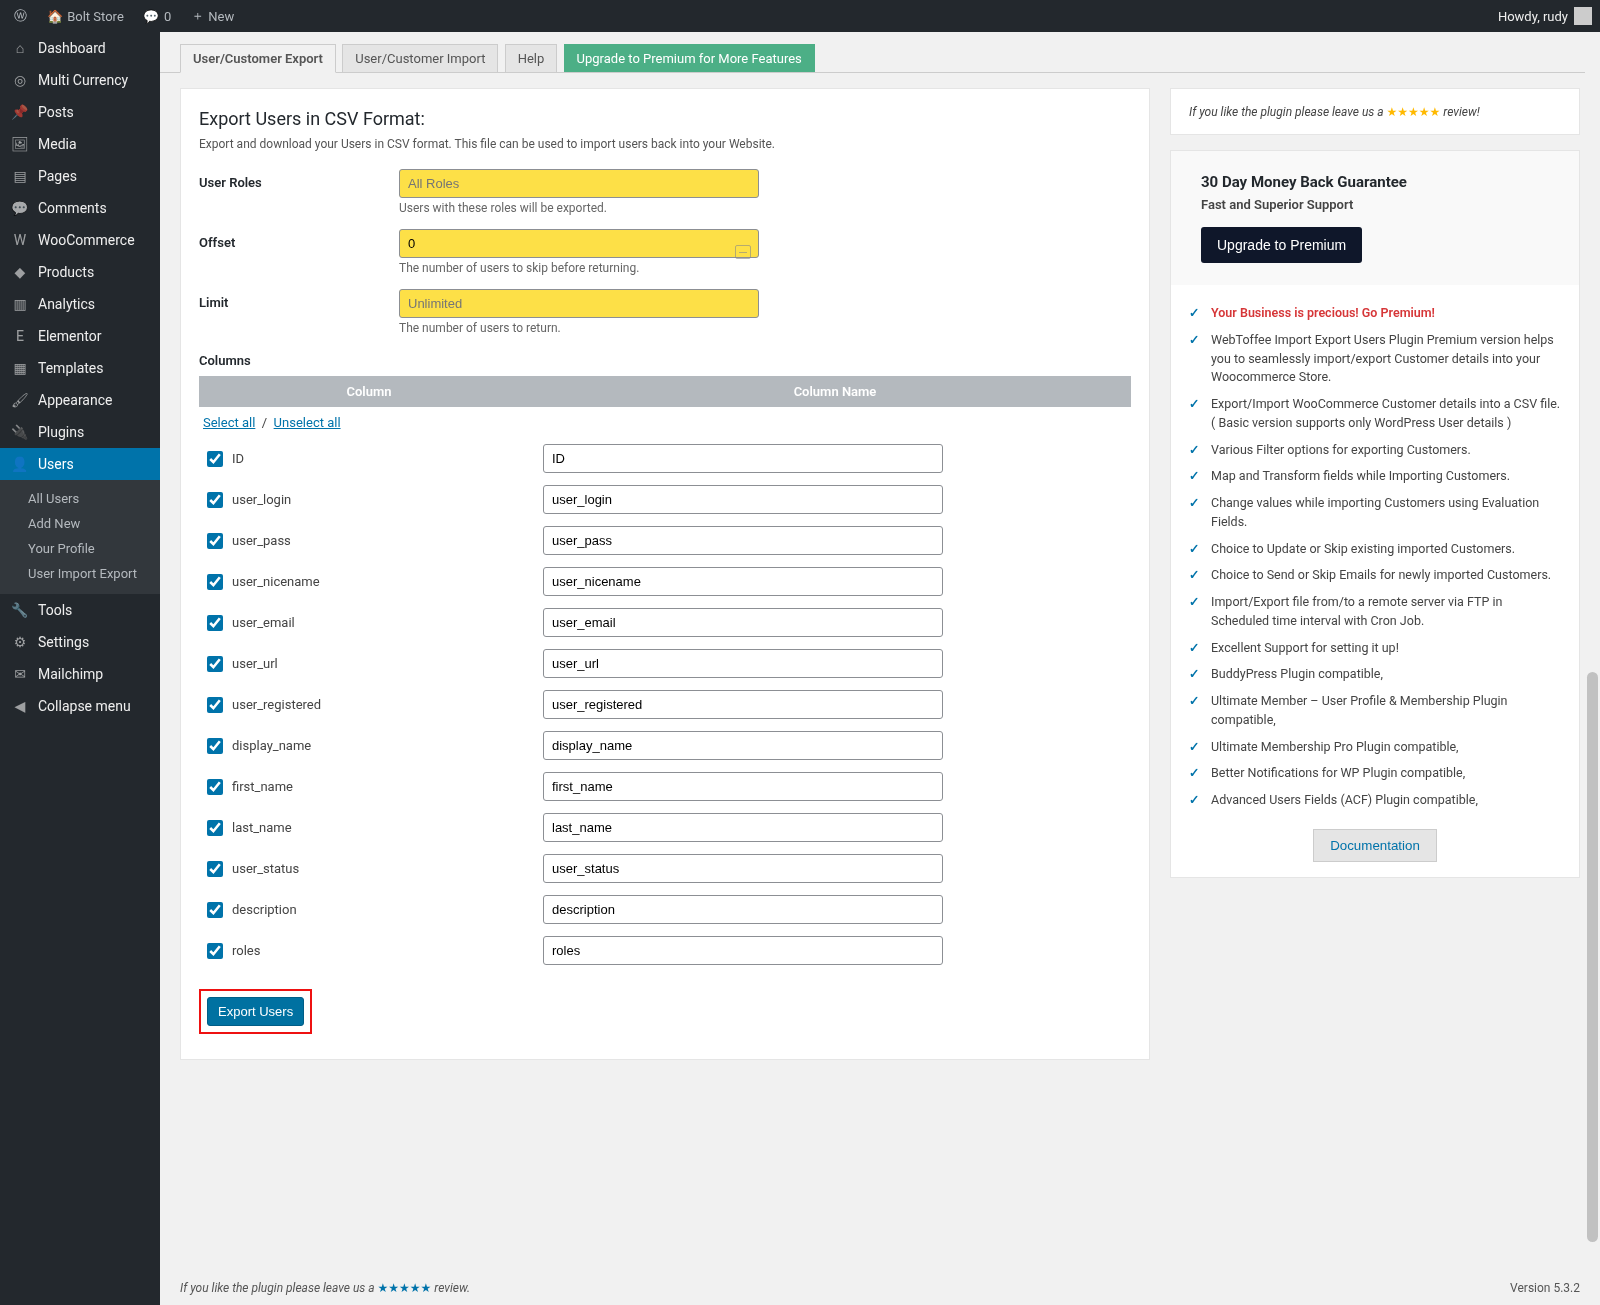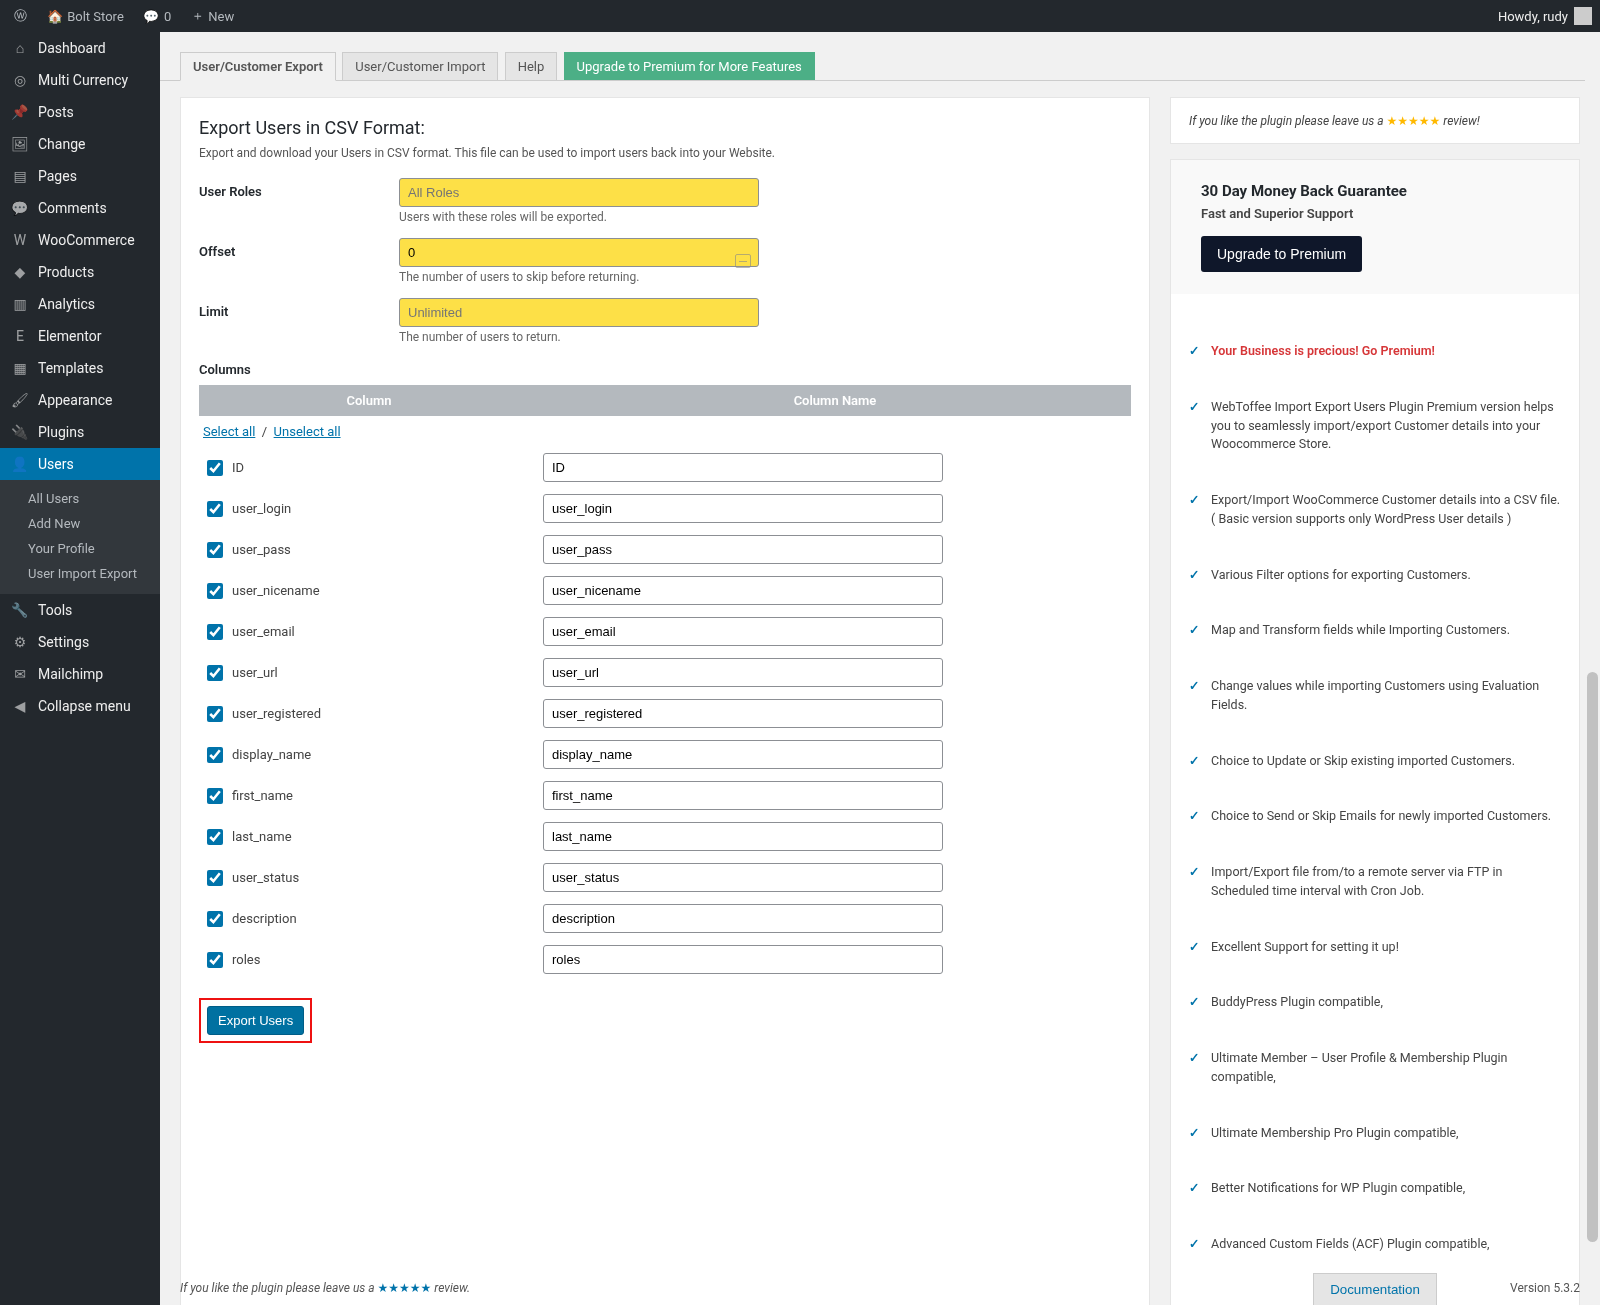--- a/index.html
+++ b/index.html
@@ -17,21 +17,21 @@
   .sidebar { position:absolute; top:32px; left:0; bottom:0; width:160px; background:#23282d; color:#eee; }
   .menu a.item { display:flex; align-items:center; gap:8px; padding:8px 10px; color:#eee; text-decoration:none; font-size:14px; position:relative; }
   .menu a.item .icon { width:20px; text-align:center; opacity:.6; }
   .menu a.item.current { background:#0073aa; color:#fff; }
   .menu a.item.current::after{ content:""; position:absolute; right:-8px; top:50%; margin-top:-8px; border:8px solid transparent; border-right-color:#f1f1f1; }
   .submenu { background:#32373c; padding:6px 0 8px; }
   .submenu a { display:block; padding:5px 12px 5px 28px; color:#b4b9be; text-decoration:none; font-size:13px; }
 
   
   .content { position:absolute; top:32px; left:160px; right:0; bottom:0; padding:0 20px 10px; }
-  .tabs { border-bottom:1px solid #ccc; margin:16px -20px; padding:4px 20px 0; }
+  .tabs { border-bottom:1px solid #ccc; margin:0 -20px; padding:12px 20px 0; }
   .tab { display:inline-block; padding:6px 12px; background:#e5e5e5; border:1px solid #ccc; border-bottom:none; color:#555; margin-right:3px; font-size:13px; cursor:pointer; }
   .tab.active{ background:#f1f1f1; border-bottom:1px solid #f1f1f1; margin-bottom:-1px; color:#555; font-weight:600; }
   .tab.upgrade{ background:#4caf86; color:#fff; border-color:#4caf86; }
 
   .two-col { display:flex; gap:20px; margin-top:15px;justify-content:space-between; }
   .main { flex: 1 1 auto; background:#fff; border:1px solid #e5e5e5; padding:15px 18px 25px; }
   .side { width:410px; display:flex; flex-direction:column; gap:15px; }
 
   h2.title{ font-size:18px; font-weight:400; margin:4px 0 8px; color:#23282d; }
   .desc{ font-size:12px; color:#555; margin-bottom:18px; }
@@ -61,21 +61,21 @@
   .btn-primary{ background:#0071a1; color:#fff; border:1px solid #005d87; padding:6px 10px; border-radius:3px; font-size:13px; cursor:pointer; }
 
   .box{ background:#fff; border:1px solid #e5e5e5; padding:15px 18px; }
   .review-line{ font-style:italic; font-size:12px; }
   .stars{ color:#ffb900; font-style:normal; }
   .guarantee-box{ background:#f9f9f9; padding:22px 30px; }
   .guarantee-box h3{ margin:0 0 6px; font-size:15px; color:#23282d; }
   .guarantee-box .sub{ font-weight:600; font-size:13px; color:#444; margin-bottom:15px; }
   .btn-green{ background:#0f172a; color:#fff; border:none; padding:10px 16px; border-radius:3px; font-size:14px; cursor:pointer; }
   .premium-list{ list-style:none; padding:0; margin:0; }
-  .premium-list li{ position:relative; padding:4px 0 4px 22px; font-size:12.5px; line-height:1.5;margin-top:29px; }
+  .premium-list li{ position:relative; padding:4px 0 4px 22px; font-size:12.5px; line-height:1.5; }
   .premium-list li::before{ content:"✓"; position:absolute; left:0; top:4px; color:#0073aa; font-weight:bold; }
   .premium-list li.red{ color:#d63638; font-weight:600; }
   .doc-btn-wrap{ text-align:center; margin-top:15px; }
   .btn-doc{ background:#e5e5e5; border:1px solid #ccc; padding:8px 16px; color:#0073aa; cursor:pointer; }
 
   .footer{ position:absolute; bottom:0; left:180px; right:20px; display:flex; justify-content:space-between; font-size:12px; color:#555; font-style:italic; padding:10px 0; }
   .footer .stars2{ color:#0073aa; font-style:normal; }
   .ver{ font-style:normal; }
 
   .scrollbar{ position:absolute; right:0; top:32px; bottom:0; width:15px; background:#f1f1f1; }
@@ -122,21 +122,21 @@
       <a class="item">
           <span class="icon">◎</span>
           <span>Multi Currency</span>
         </a>
       <a class="item">
           <span class="icon">📌</span>
           <span>Posts</span>
         </a>
       <a class="item">
           <span class="icon">🖼</span>
-          <span>Change</span>
+          <span>Media</span>
         </a>
       <a class="item">
           <span class="icon">▤</span>
           <span>Pages</span>
         </a>
       <a class="item">
           <span class="icon">💬</span>
           <span>Comments</span>
         </a>
       <a class="item">
@@ -366,21 +366,21 @@
                 <li>Map and Transform fields while Importing Customers.</li>
                 <li>Change values while importing Customers using Evaluation Fields.</li>
                 <li>Choice to Update or Skip existing imported Customers.</li>
                 <li>Choice to Send or Skip Emails for newly imported Customers.</li>
                 <li>Import/Export file from/to a remote server via FTP in Scheduled time interval with Cron Job.</li>
                 <li>Excellent Support for setting it up!</li>
                 <li>BuddyPress Plugin compatible,</li>
                 <li>Ultimate Member – User Profile &amp; Membership Plugin compatible,</li>
                 <li>Ultimate Membership Pro Plugin compatible,</li>
                 <li>Better Notifications for WP Plugin compatible,</li>
-                <li>Advanced Custom Fields (ACF) Plugin compatible,</li>
+                <li>Advanced Users Fields (ACF) Plugin compatible,</li>
               </ul>
             <div class="doc-btn-wrap">
               <button class="btn-doc">Documentation</button>
             </div>
           </div>
         </div>
       </div>
     </div>
   </div>
 

